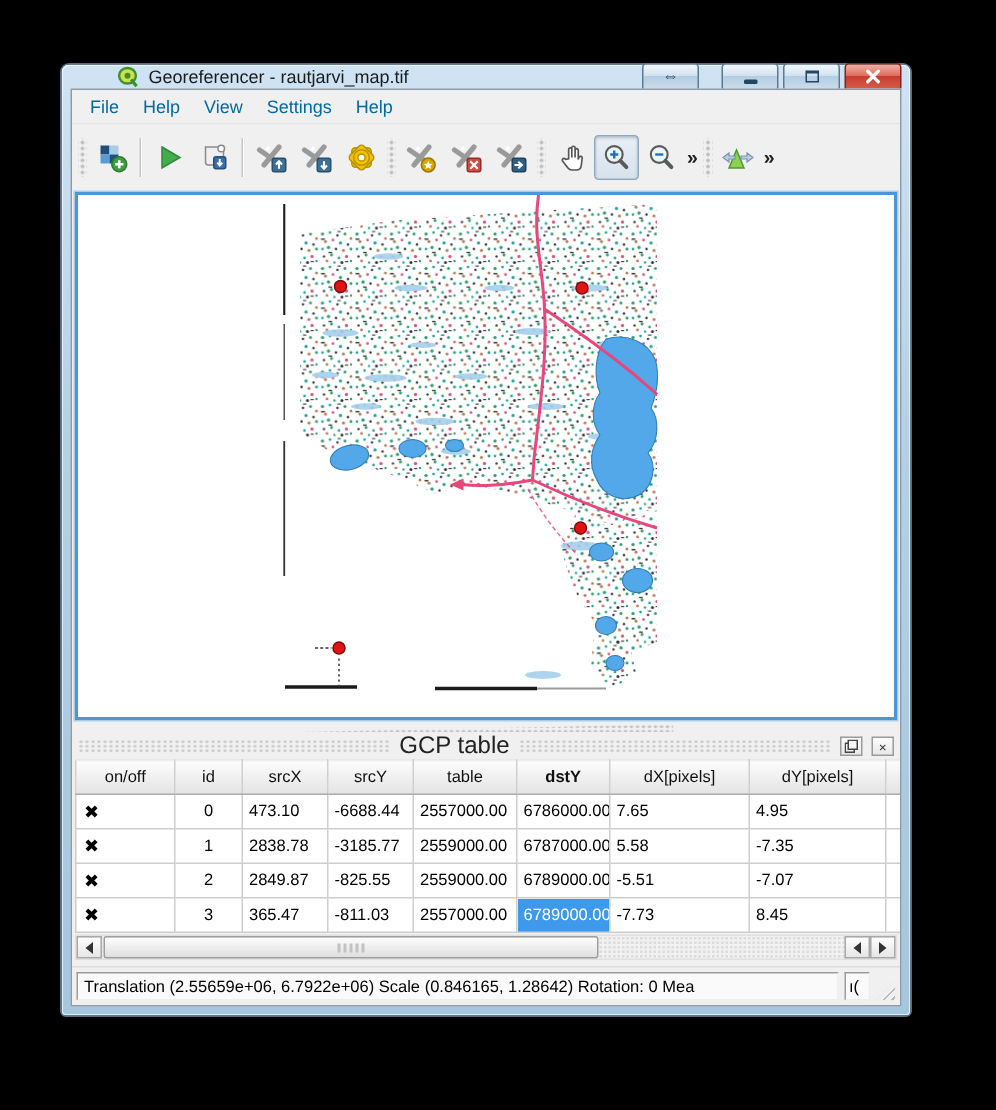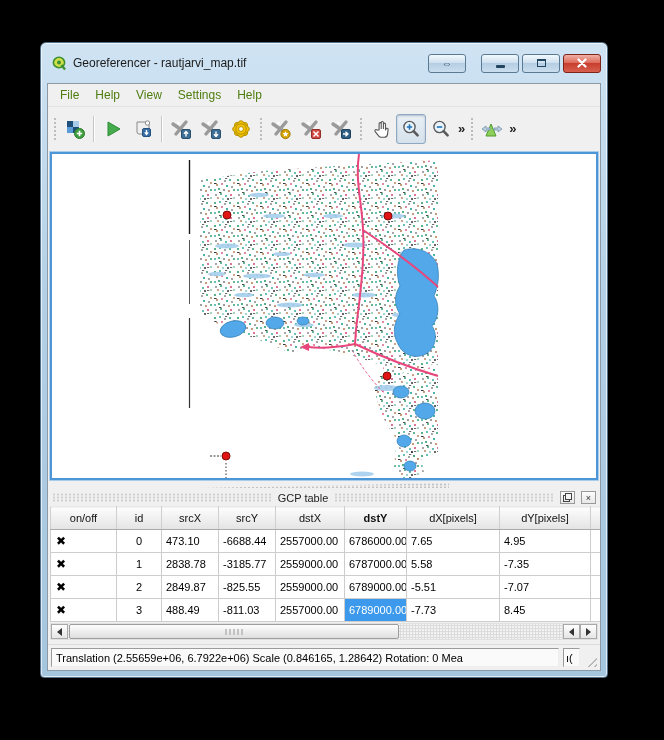--- a/index.html
+++ b/index.html
@@ -4,58 +4,58 @@
 <style>
   html,body{margin:0;padding:0;background:#000;width:664px;height:740px;overflow:hidden;
     font-family:"Liberation Sans","DejaVu Sans",sans-serif;}
   .screen{position:relative;width:664px;height:740px;background:#000;}
   
   .win{position:absolute;left:40px;top:42px;width:568px;height:636px;
     background:linear-gradient(#cfe3f3,#b3d0e6 40%,#a5c6df);
     border:1px solid #53708a;border-radius:6px 6px 4px 4px;
     box-shadow:inset 0 0 0 1px rgba(255,255,255,.65);
     display:flex;flex-direction:column;box-sizing:border-box;}
-  .titlebar{height:40px;display:flex;align-items:center;padding:0 6px 0 10px;gap:6px;}
+  .titlebar{height:16px;display:flex;align-items:center;padding:0 6px 0 10px;gap:6px;margin-left:26px;}
   .qgis-logo{width:16px;height:16px;flex:0 0 auto;}
   .title-text{font-size:12px;color:#1b1b1b;flex:1 1 auto;white-space:nowrap;overflow:hidden;}
   .winbtns{display:flex;align-items:center;gap:3px;}
   .wbtn{width:38px;height:19px;border:1px solid #5a7a94;border-radius:3px;
     background:linear-gradient(#f3f9fd,#cfe1ef 45%,#b4cde2 46%,#cadeee);
     display:flex;align-items:center;justify-content:center;font-size:11px;color:#24455f;
     box-sizing:border-box;}
   .wbtn.resize{margin-right:12px;}
   .wbtn.close{background:linear-gradient(#f0b0a5,#dd6c5c 45%,#c73b2c 46%,#d8604e);border-color:#7e241a;color:#fff;}
   .glyph-min{width:9px;height:3px;background:#24455f;border-radius:1px;margin-top:6px;}
   .glyph-max{width:9px;height:8px;border:1px solid #24455f;border-top:2px solid #24455f;box-sizing:border-box;background:transparent;}
   
   .body{flex:1 1 auto;margin:0 6px 6px 6px;background:#f0f0f0;border:1px solid #8d9aa5;
     display:flex;flex-direction:column;box-sizing:border-box;overflow:hidden;}
   .menubar{height:22px;display:flex;align-items:center;padding-left:4px;background:#f0f0f0;border-bottom:1px solid #e3e3e3;}
-  .menu-item{font-size:12px;color:#4d7c0f;padding:3px 8px;}
+  .menu-item{font-size:12px;color:#0369a1;padding:3px 8px;}
   
   .toolbar{height:40px;display:flex;align-items:center;padding:2px 2px;background:#f0f0f0;}
   .tb-handle{width:6px;height:26px;margin:0 2px;
     background-image:radial-gradient(circle,#bcbcbc 1px,transparent 1.3px);background-size:4px 4px;background-position:1px 1px;}
   .tb-sep{width:1px;height:26px;background:#c6c6c6;border-right:1px solid #fff;margin:0 3px;}
   .tbtn{width:28px;height:28px;display:flex;align-items:center;justify-content:center;border:1px solid transparent;border-radius:3px;}
   .tbtn.pressed{border:1px solid #8da8c0;background:linear-gradient(#e9eff5,#d6e2ec);box-shadow:inset 0 1px 2px rgba(70,100,130,.35);}
   .tb-more{font-size:13px;font-weight:bold;color:#222;padding:0 2px;line-height:26px;}
   
   .canvas-wrap{flex:1 1 auto;margin:1px 2px;position:relative;}
   .map-canvas{position:absolute;inset:0;background:#fff;border:2px solid #4c96d8;box-shadow:0 0 0 1px #a9cce9;overflow:hidden;}
   .map-canvas svg{position:absolute;left:0;top:0;}
   .gcp-dot{position:absolute;width:9px;height:9px;border-radius:50%;background:#e01414;border:1px solid #7d0b0b;transform:translate(-50%,-50%);box-sizing:border-box;}
   
   .splitter{height:8px;display:flex;align-items:center;justify-content:center;}
   .splitter .grip{width:250px;height:5px;
     background-image:radial-gradient(circle,#c2c2c2 1px,transparent 1.2px);background-size:4px 3px;}
   .dock-title{height:17px;display:flex;align-items:center;padding:0 4px;gap:6px;}
   .dock-tex{flex:1 1 auto;height:9px;
     background-image:radial-gradient(circle,#cfcfcf 1px,transparent 1.2px);background-size:4px 3px;}
-  .dock-title .label{font-size:11px;color:#222;}
+  .dock-title .label{font-size:16px;color:#222;}
   .dock-btn{width:15px;height:13px;border:1px solid #9a9a9a;background:linear-gradient(#fcfcfc,#e8e8e8);
     display:flex;align-items:center;justify-content:center;font-size:9px;color:#333;box-sizing:border-box;}
   
   .gcp-table{margin:0 2px;border-collapse:collapse;table-layout:fixed;width:552px;background:#fff;font-size:11px;}
   .gcp-table th{height:22px;font-weight:normal;color:#111;
     background:linear-gradient(#fdfdfd,#f1f1f1 45%,#e4e4e4);
     border:1px solid #cfcfcf;border-top:1px solid #e9e9e9;border-bottom:1px solid #ababab;padding:0 3px;}
   .gcp-table th.sorted{font-weight:bold;margin-top:40px;}
   .gcp-table td{height:22px;border:1px solid #cdcdcd;padding:0 4px;color:#000;white-space:nowrap;overflow:hidden;}
   .num{text-align:left;}
@@ -362,21 +362,21 @@
             <col style="width:93px">
             <col style="width:91px">
             <col style="width:12px">
       </colgroup>
       <thead>
         <tr>
           <th>on/off</th>
           <th>id</th>
           <th>srcX</th>
           <th>srcY</th>
-          <th>dstX</th>
+          <th>table</th>
           <th class="sorted">dstY</th>
           <th>dX[pixels]</th>
           <th>dY[pixels]</th>
           <th></th>
         </tr>
       </thead>
       <tbody>
         <tr>
           <td><span class="cb">✖</span></td>
           <td class="ctr">0</td>
@@ -406,21 +406,21 @@
           <td class="num">-825.55</td>
           <td class="num">2559000.00</td>
           <td class="num">6789000.00</td>
           <td class="num">-5.51</td>
           <td class="num">-7.07</td>
           <td></td>
         </tr>
         <tr>
           <td><span class="cb">✖</span></td>
           <td class="ctr">3</td>
-          <td class="num">488.49</td>
+          <td class="num">365.47</td>
           <td class="num">-811.03</td>
           <td class="num">2557000.00</td>
           <td class="sel">6789000.00</td>
           <td class="num">-7.73</td>
           <td class="num">8.45</td>
           <td></td>
         </tr>
       </tbody>
     </table>
 

